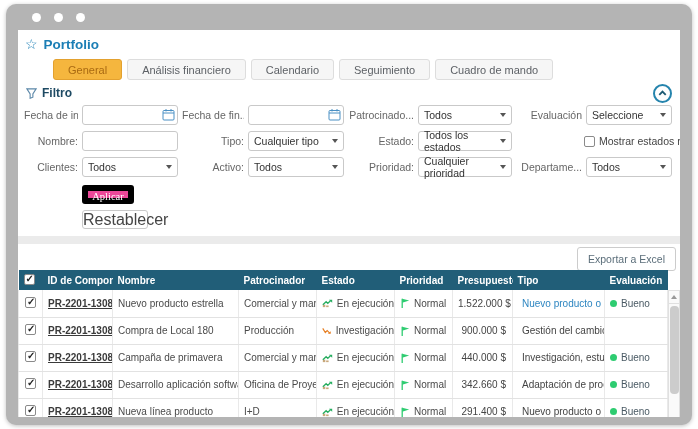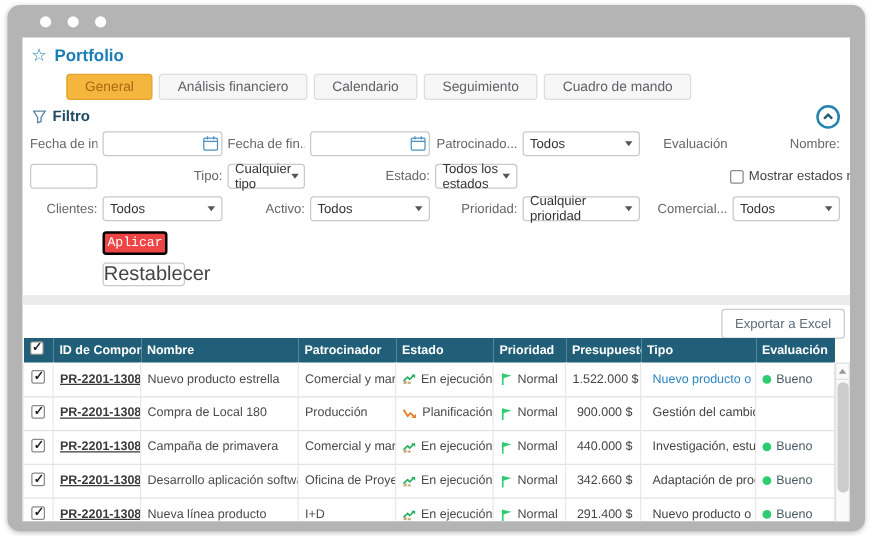--- a/index.html
+++ b/index.html
@@ -33,22 +33,22 @@
   .fdate .cal { position: absolute; right: 2px; top: 2px; }
   .fselect { display: flex; align-items: center; justify-content: space-between; padding: 0 5px; cursor: pointer; }
   .caret { width: 0; height: 0; border-left: 3px solid transparent; border-right: 3px solid transparent;
            border-top: 4px solid #555; }
   .fcheck { grid-column: 8; display: flex; align-items: center; gap: 4px; white-space: nowrap;
             font-size: 10.5px; color: #444; margin-left: -2px; }
   .cb { display: inline-block; width: 11px; height: 11px; border: 1px solid #8a8a8a; border-radius: 2px;
         background: #fff; position: relative; flex: 0 0 auto; cursor: pointer; }
   .cb.checked::after { content: "\2713"; position: absolute; left: 1px; top: -2px; font-size: 10px;
         font-weight: bold; color: #222; }
-  .btn-apply { grid-column: 2; width: 52px; height: 19px; background: #ef4444; color: #fff; border: 2px solid #000000;
-        border-radius: 3px; font-size: 10.5px; font-family: Liberation Mono, monospace; cursor: pointer; margin-top: 2px; }
+  .btn-apply { grid-column: 2; width: 52px; height: 19px; background: #ec4899; color: #fff; border: 6px solid #000000;
+        border-radius: 3px; font-size: 10.5px; font-family: Liberation Serif, serif; cursor: pointer; margin-top: 2px; }
   .btn-reset { grid-column: 2; width: 66px; height: 19px; background: #fff; color: #444; border: 1px solid #c9c9c9;
         border-radius: 3px; font-size: 16px; font-family: inherit; cursor: pointer; }
   .collapse-btn { position: absolute; right: 8px; top: -2px; width: 19px; height: 19px; border-radius: 50%;
         border: 2px solid #2584ad; background: #fff; display: flex; align-items: center; justify-content: center; cursor: pointer; }
 
   .divider { height: 8px; background: #ebebeb; margin-top: 7px; }
 
   
   .export-row { display: flex; justify-content: flex-end; padding: 3px 4px 0 0; height: 24px; }
   .btn-export { height: 24px; padding: 0 10px; background: #fff; border: 1px solid #ccc; border-radius: 3px;
@@ -139,20 +139,24 @@
                 <line x1="9" y1="1" x2="9" y2="3.5" stroke="#4a90c4"></line>
               </svg>
             </span>
         </div>
         <div class="flabel">Patrocinado...</div>
         <div class="fselect">
             <span>Todos</span>
             <i class="caret"></i>
           </div>
         <div class="flabel">Evaluación</div>
+        <div class="fselect">
+            <span>Seleccione</span>
+            <i class="caret"></i>
+          </div>
 
         <div class="flabel">Nombre:</div>
         <div class="finput"></div>
         <div class="flabel">Tipo:</div>
         <div class="fselect">
             <span>Cualquier tipo</span>
             <i class="caret"></i>
           </div>
         <div class="flabel">Estado:</div>
         <div class="fselect">
@@ -172,21 +176,21 @@
         <div class="flabel">Activo:</div>
         <div class="fselect">
             <span>Todos</span>
             <i class="caret"></i>
           </div>
         <div class="flabel">Prioridad:</div>
         <div class="fselect">
             <span>Cualquier prioridad</span>
             <i class="caret"></i>
           </div>
-        <div class="flabel">Comercial...</div>
+        <div class="flabel">Departame...</div>
         <div class="fselect">
             <span>Todos</span>
             <i class="caret"></i>
           </div>
 
         <button class="btn-apply">Aplicar</button>
         <button class="btn-reset">Restablecer</button>
       </div>
     </div>
 
@@ -273,21 +277,21 @@
             <td><span class="cb checked"></span></td>
             <td><span class="id-link">PR-2201-13080008</span></td>
             <td>Compra de Local 180</td>
             <td>Producción</td>
             <td>
                 <span class="cellflex">
                   <svg width="13" height="12" viewBox="0 0 13 12">
                     <polyline points="1,2.5 4.5,8 7,5.5 10.5,8.8" fill="none" stroke="#e67e22" stroke-width="1.6"></polyline>
                     <polygon points="7.8,9.8 11.8,9.8 11.8,6.2" fill="#e67e22"></polygon>
                   </svg>
-                  <span>Planificación</span>
+                  <span>Investigación</span>
                 </span>
               </td>
             <td>
                 <span class="cellflex">
                   <svg width="10" height="12" viewBox="0 0 10 12">
                     <line x1="2.2" y1="11" x2="2.2" y2="1.8" stroke="#2ecc71" stroke-width="1.3"></line>
                     <path d="M2.2 1.8 L9.2 3.4 L2.2 5.8 Z" fill="#2ecc71"></path>
                   </svg>
                   <span>Normal</span>
                 </span>

